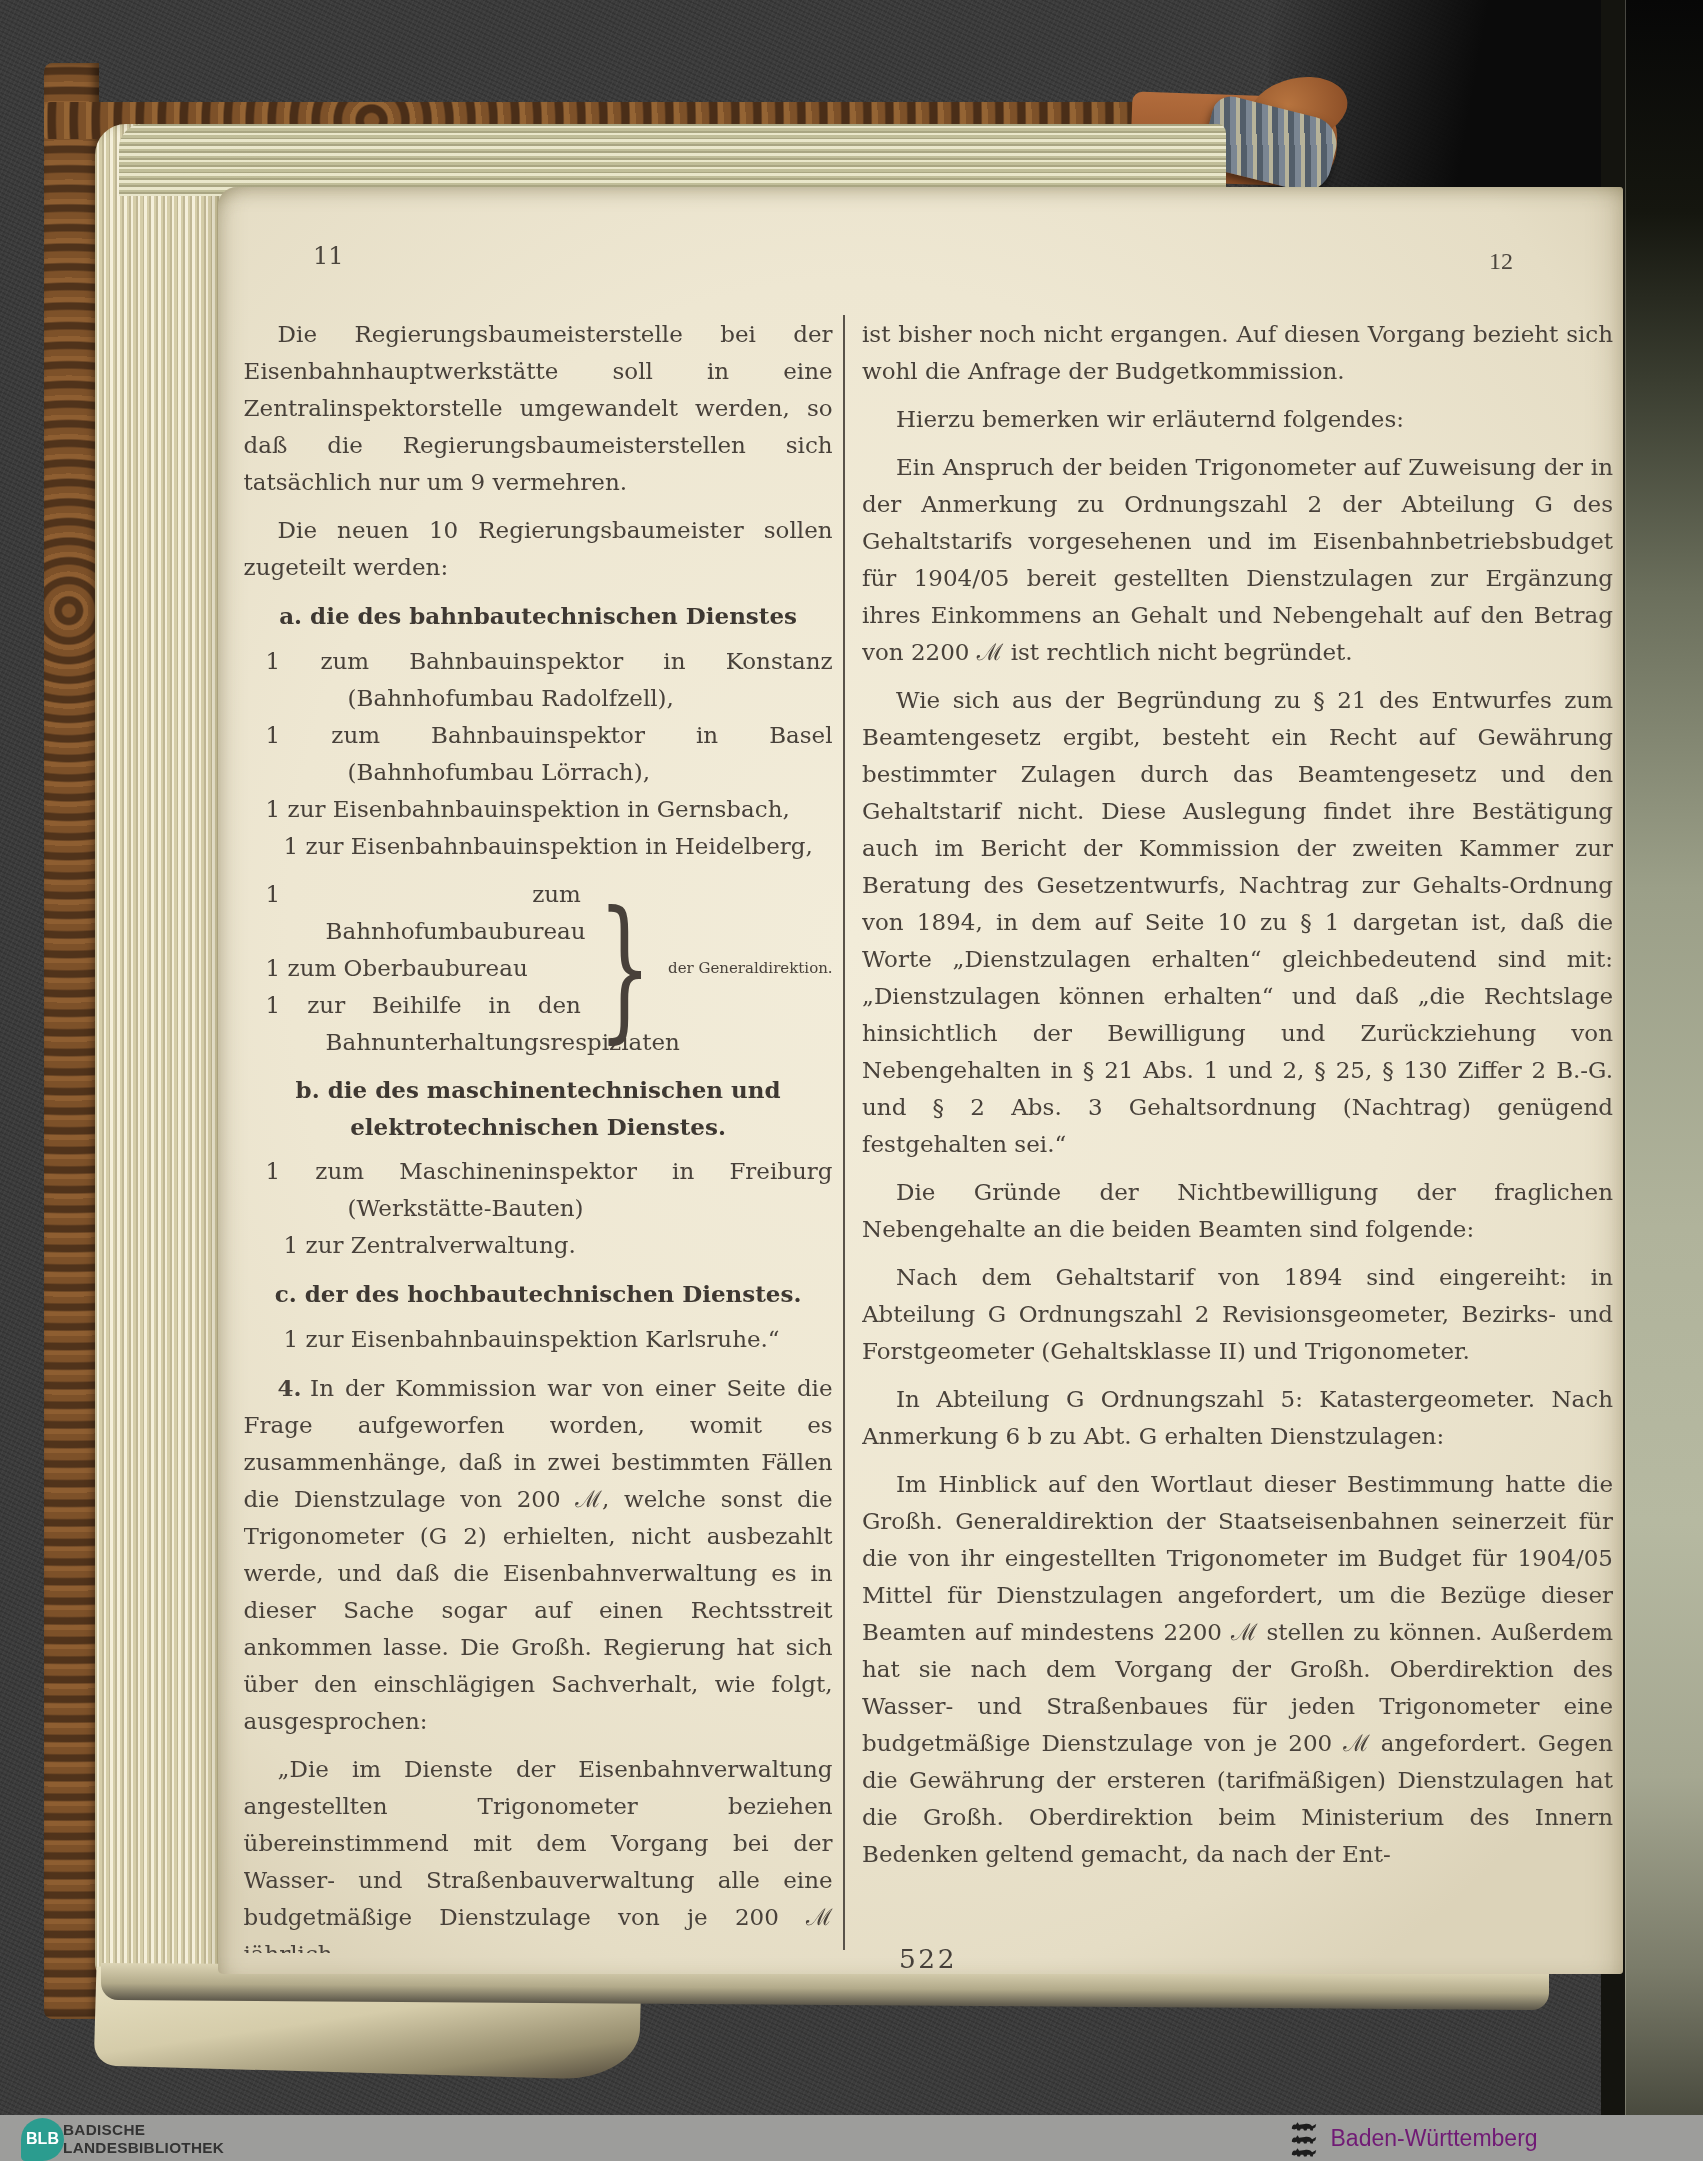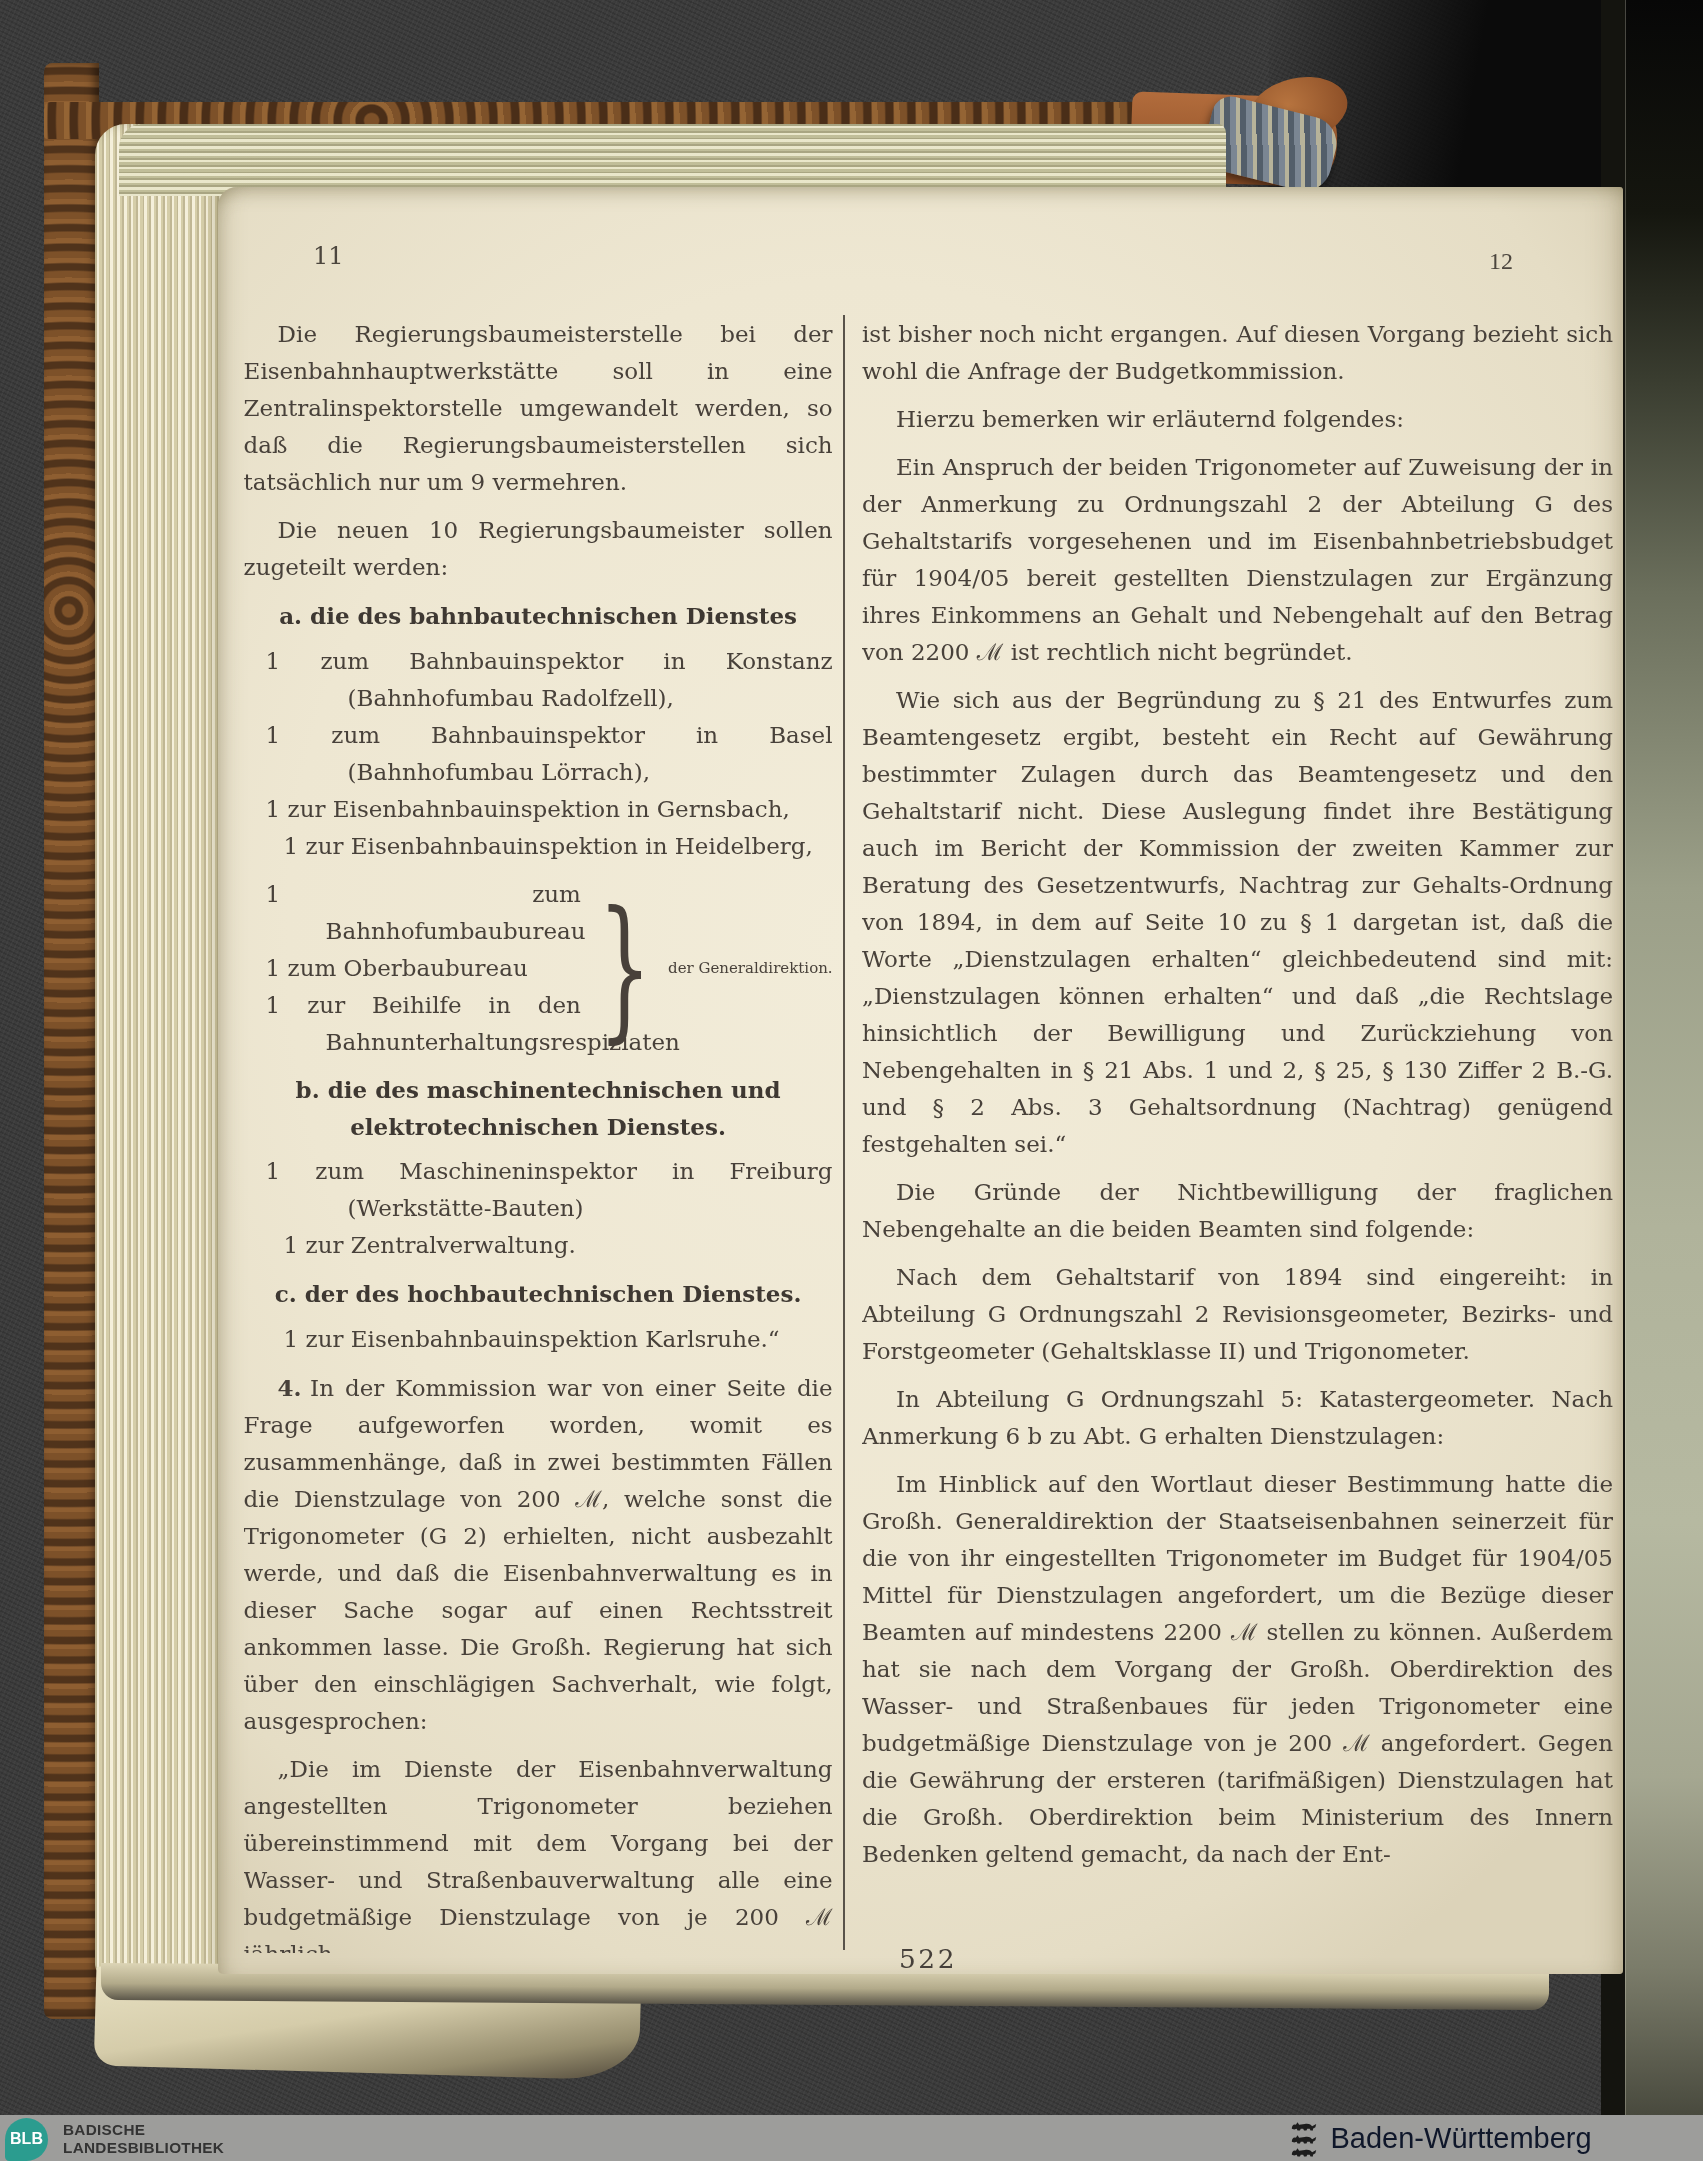--- a/index.html
+++ b/index.html
@@ -69,28 +69,28 @@
   .bracegrp{display:flex;align-items:center;margin:1.7px 0 10.2px 22px;}
   .brace-items{flex:1 1 auto;min-width:0;}
   .brace-items .hang{margin-left:0;padding-left:60px;text-indent:-60px;}
   .brace-char{flex:0 0 auto;font-size:153px;line-height:145px;font-weight:200;color:#48413a;
     transform:scaleX(.55);margin:0 -5.1px;}
   .brace-label{flex:0 0 auto;font-size:15px;white-space:nowrap;}
 
   
   .footer-bar{position:absolute;left:0;top:2115px;width:1704px;height:47px;background:#9d9d9b;
     font-family:"Liberation Sans",sans-serif;}
-  .blb-badge{position:absolute;left:5px;top:2.6px;width:43px;height:43px;background:#2b9c8f;
+  .blb-badge{position:absolute;left:21px;top:2.6px;width:43px;height:43px;background:#2b9c8f;
     border-radius:22px 22px 22px 4.3px;color:#fff;font-weight:700;font-size:16px;
     display:flex;align-items:center;justify-content:center;}
   .blb-text{position:absolute;left:63px;top:6px;font-weight:700;font-size:15.3px;line-height:18px;
     color:#333;letter-spacing:0.3px;}
   .bw-group{position:absolute;left:1286px;top:4.3px;display:flex;align-items:center;gap:8.5px;}
   .bw-group svg{display:block;}
-  .bw-label{font-size:29px;color:#0f172a;}
+  .bw-label{font-size:23px;color:#701a75;}
 </style>
 </head>
 <body>
 
 <div class="stage">
   <div class="bg-black-tr"></div>
   <div class="bg-black-right"></div>
 
   <div class="leather-left"></div>
   <div class="cover-top"></div>

